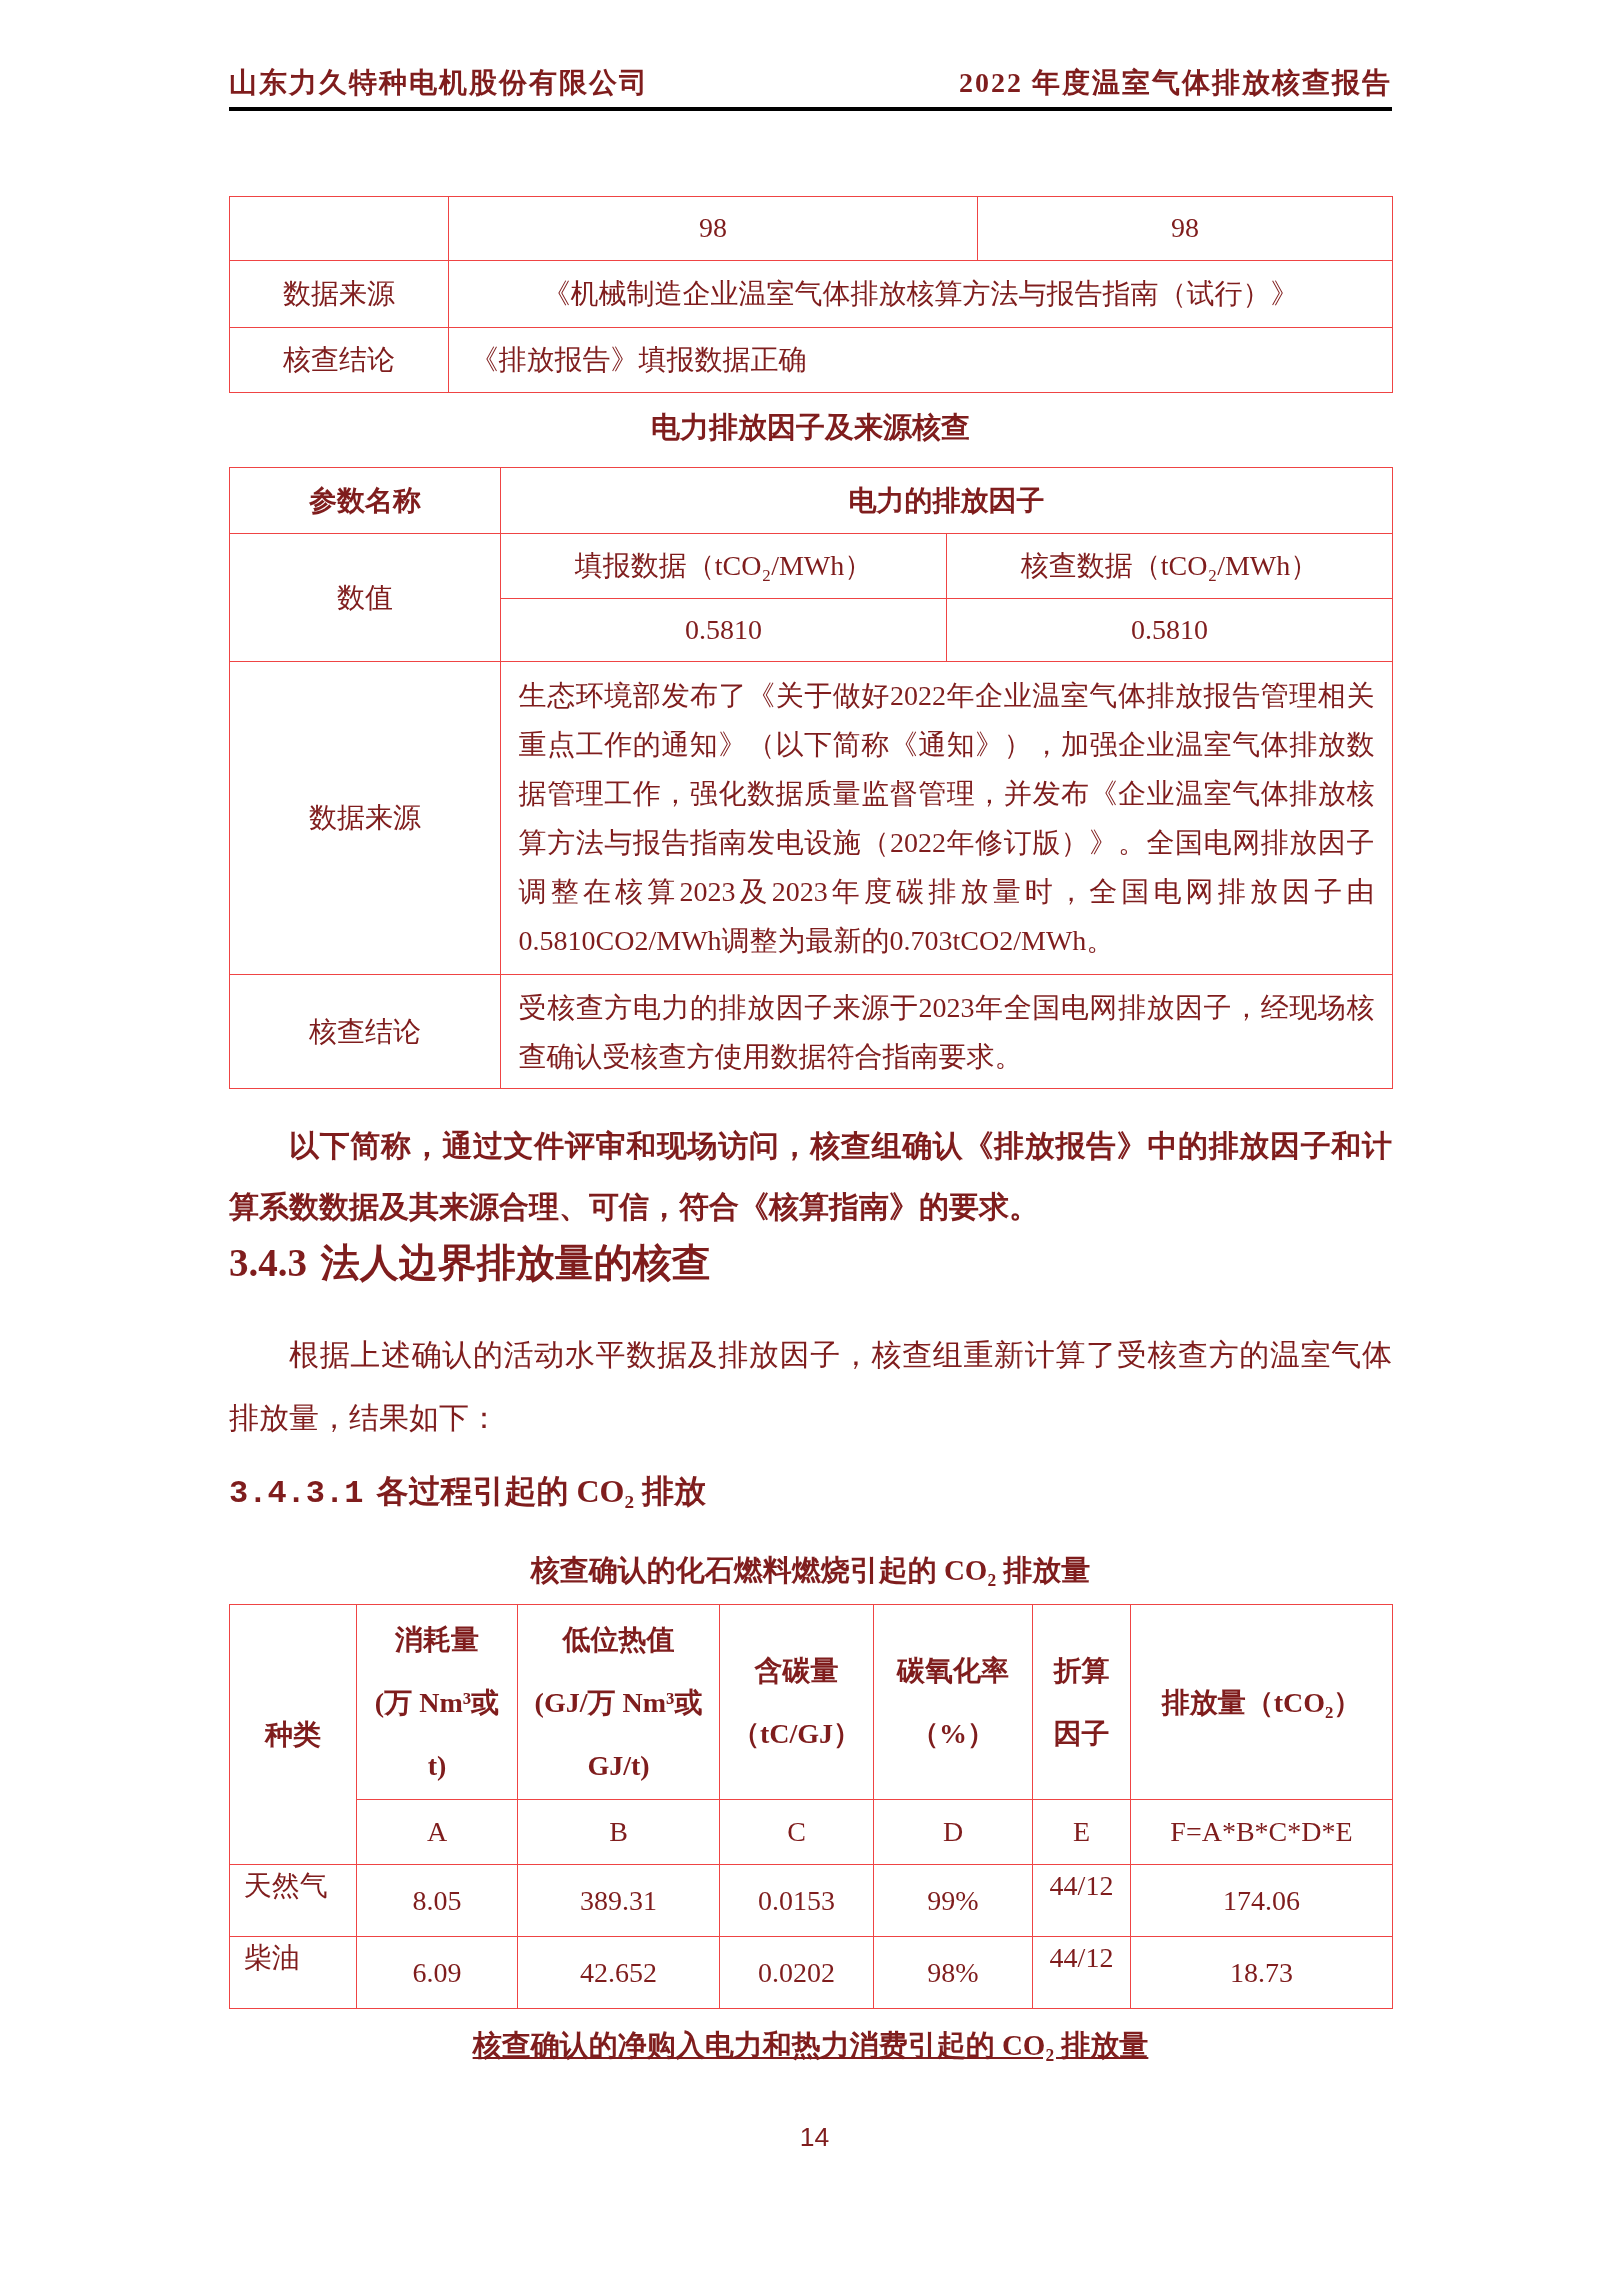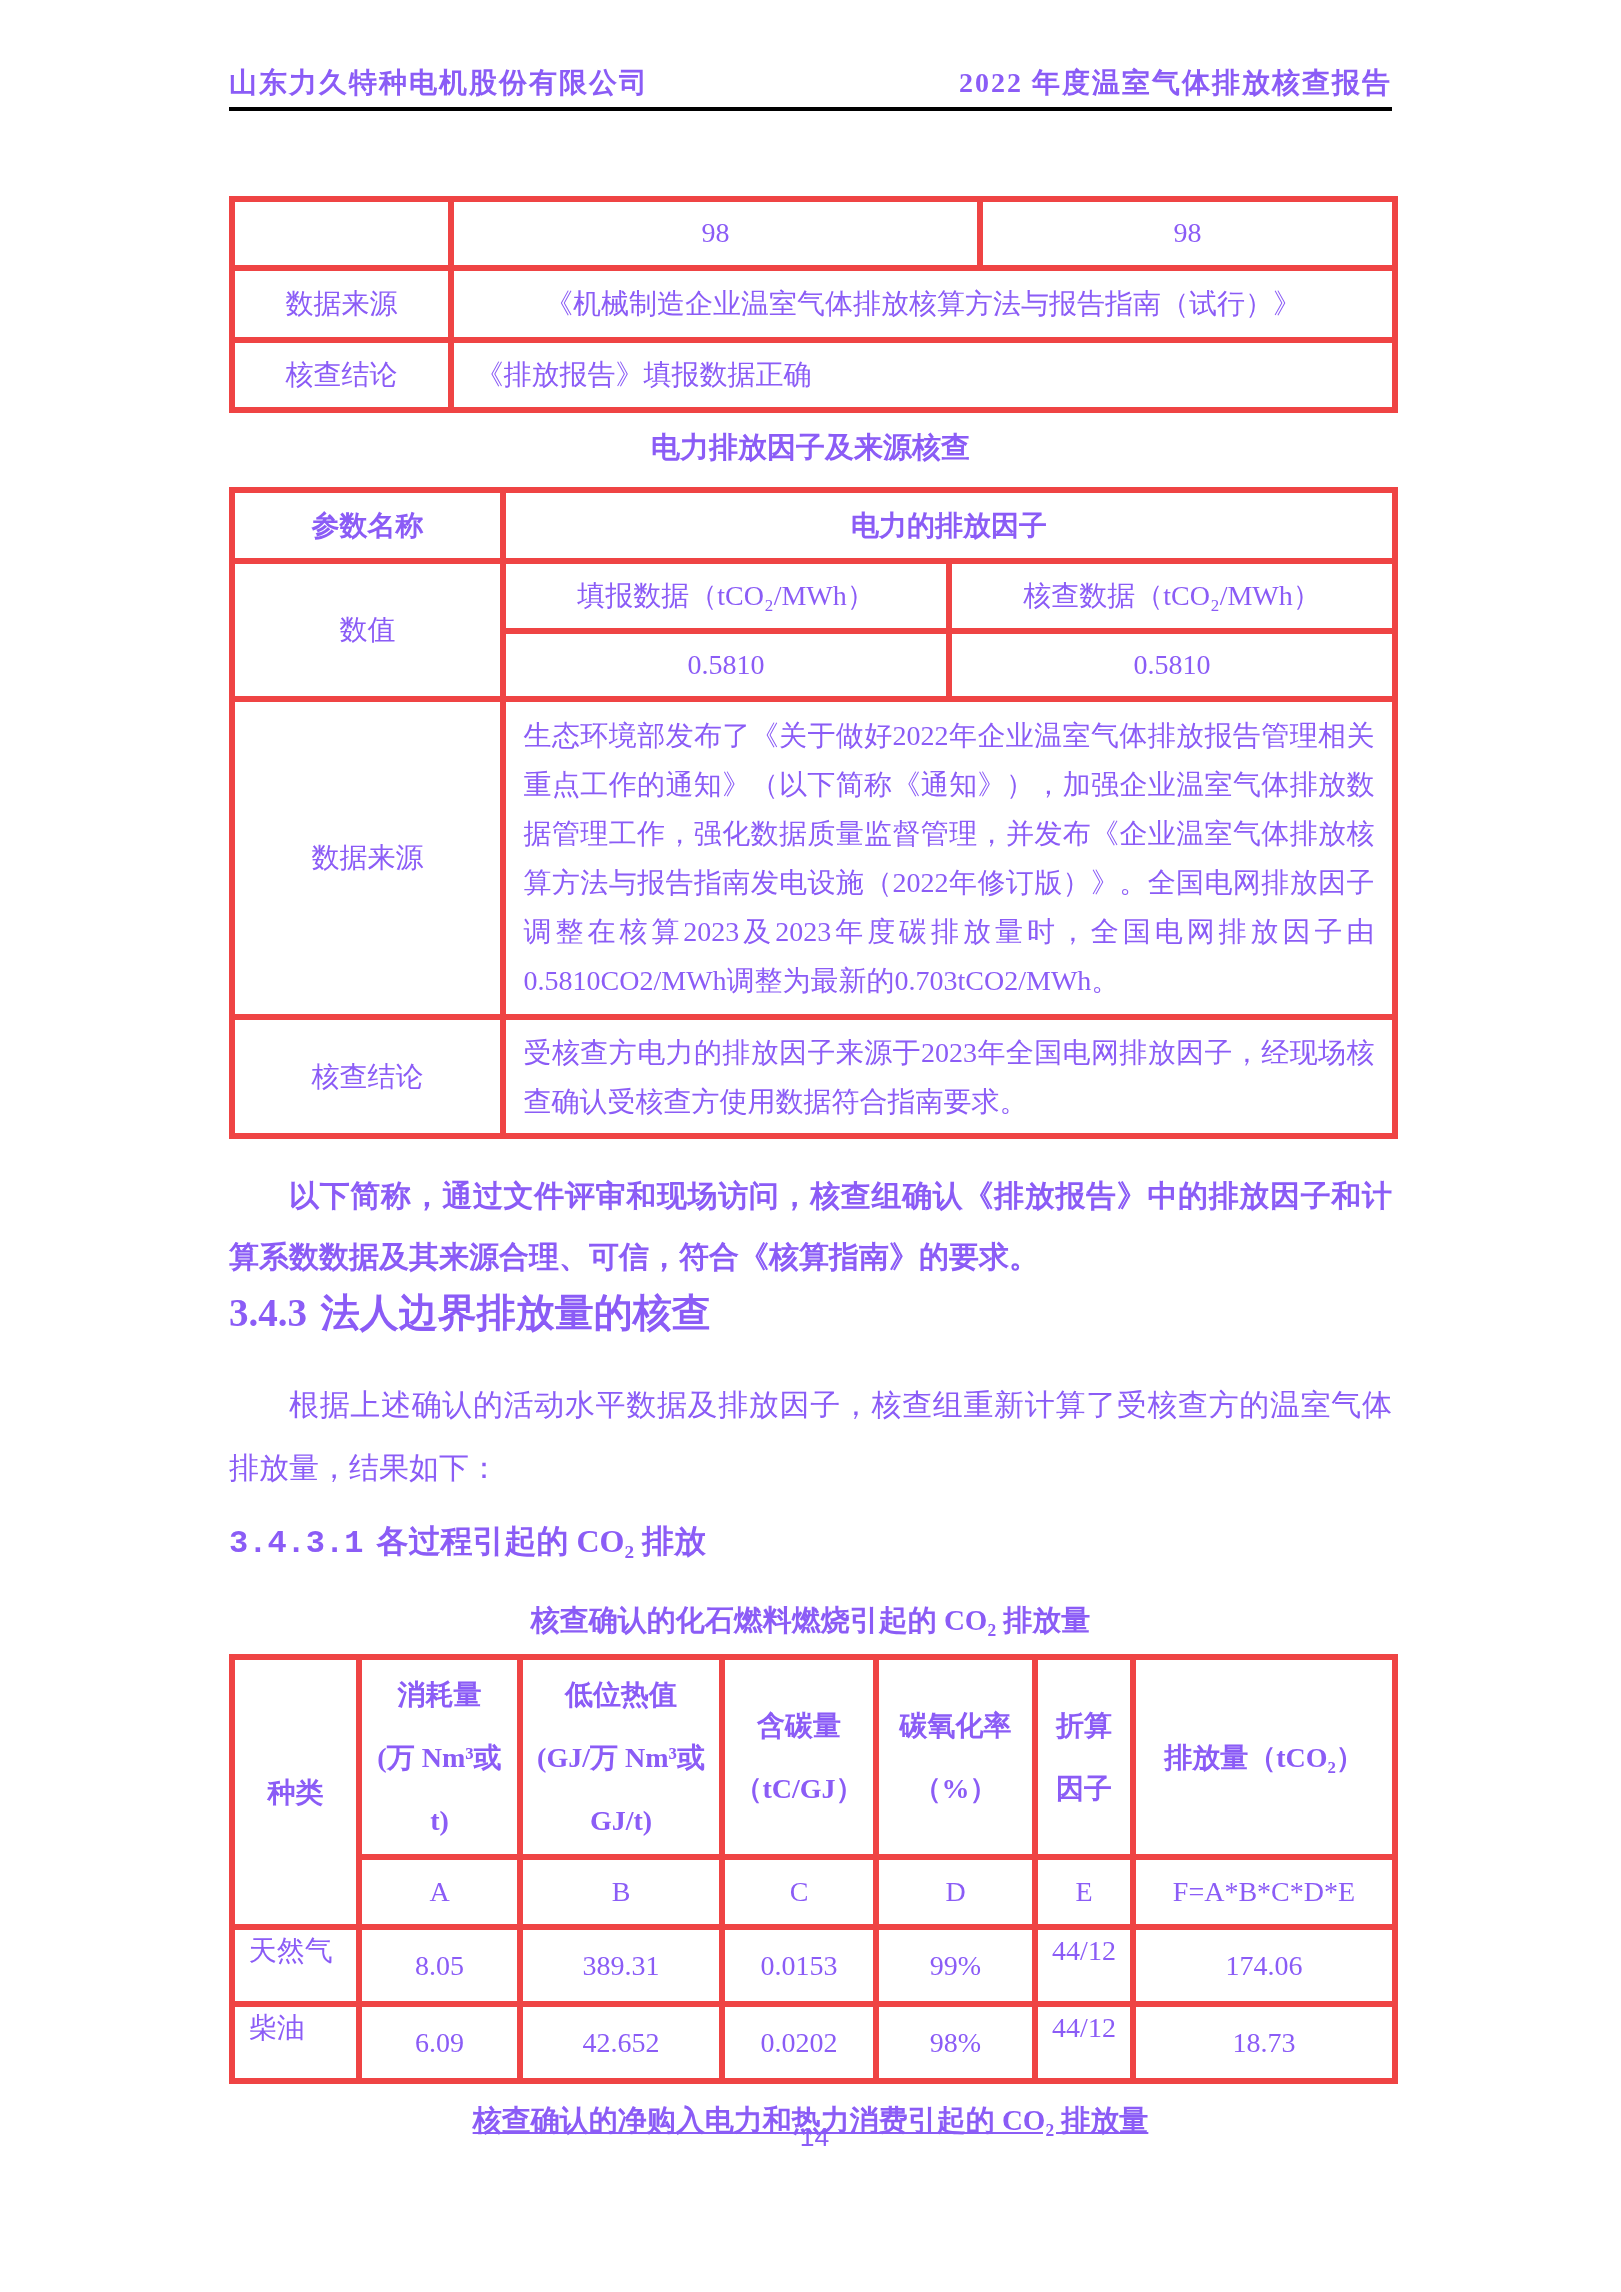--- a/index.html
+++ b/index.html
@@ -1,27 +1,27 @@
 <!DOCTYPE html>
 <html><head>
 <meta charset="utf-8">
 <style>
   html,body { margin:0; padding:0; background:#888; }
   .page {
     width:1621px; height:2293px; margin:0 auto; background:#ffffff;
     box-sizing:border-box; padding:63px 229px 0 229px; position:relative;
-    font-family:"Liberation Serif","DejaVu Serif",serif; color:#8b5cf6;
+    font-family:"Liberation Serif","DejaVu Serif",serif; color:#7f1d1d;
     overflow:hidden;
   }
   .hdr { display:flex; justify-content:space-between; align-items:flex-end;
     font-size:28px; font-weight:bold; line-height:39px; letter-spacing:2px; }
   .rule { margin-top:4.9px; height:3.9px; background:#000; }
 
   table { width:100%; border-collapse:collapse; table-layout:fixed; }
-  td { border:6px solid #ef4444; text-align:center; vertical-align:middle;
+  td { border:1px solid #ef4444; text-align:center; vertical-align:middle;
        font-size:28px; padding:0; overflow:hidden; }
   .t1 { margin-top:85px; }
   .t1 td.r1 { height:63px; }
   .t1 td.r2 { height:66px; }
   .t1 td.r3 { height:64px; }
   .left-pad { text-align:left; padding-left:21.6px; }
 
   .tbl-caption { margin-top:11.8px; font-size:29px; font-weight:bold;
     text-align:center; line-height:45px; }
   .t2 { margin-top:17.6px; }

